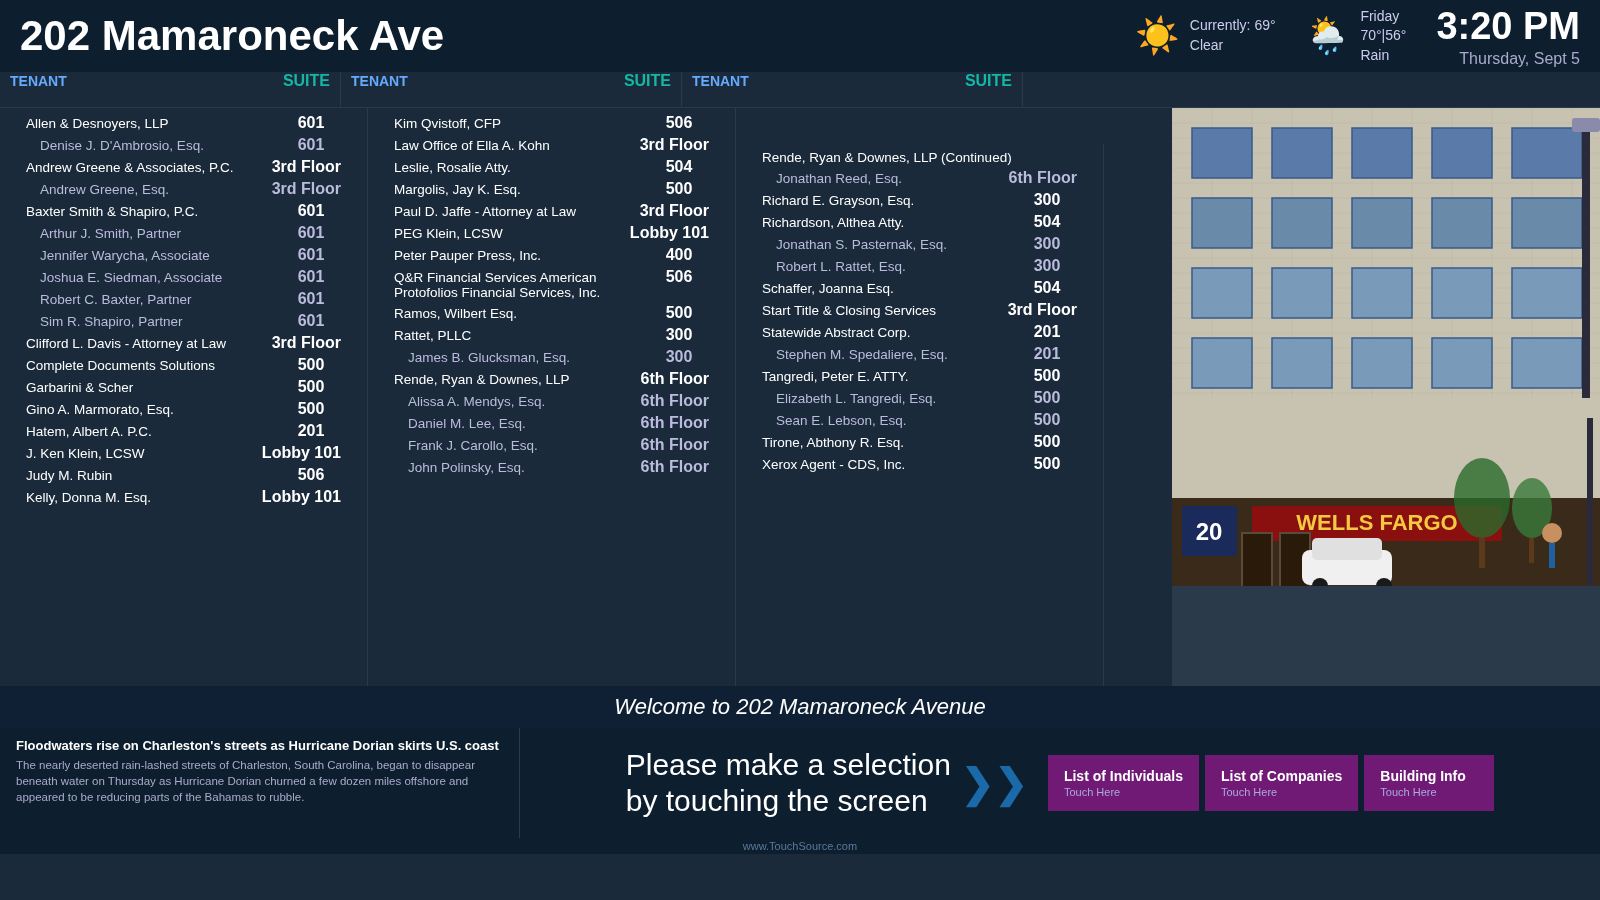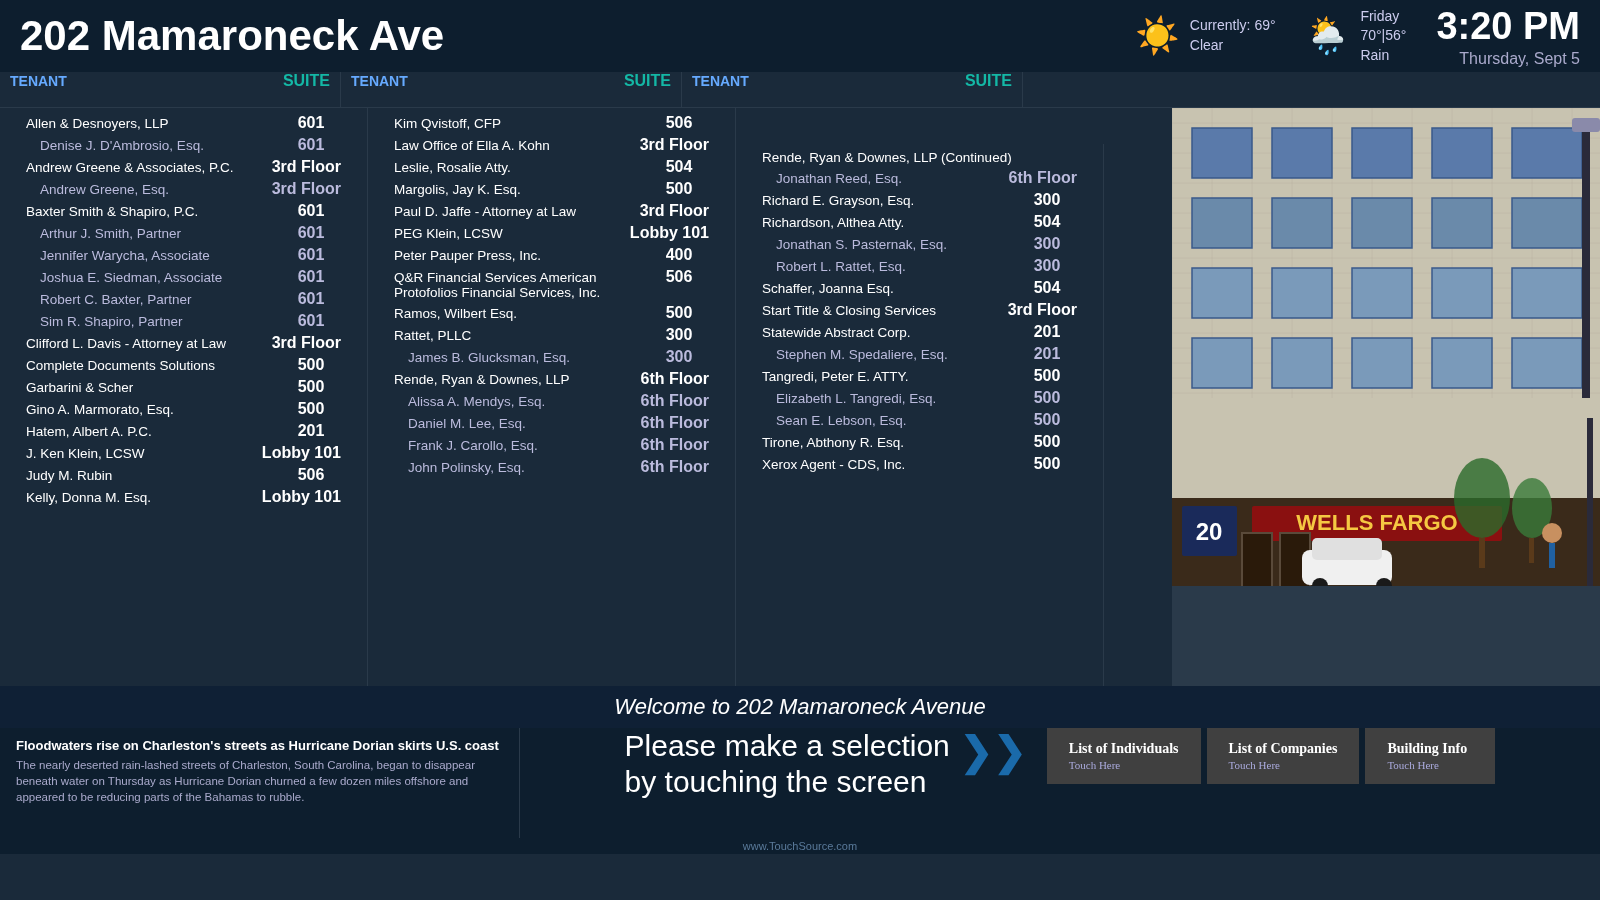--- a/index.html
+++ b/index.html
@@ -154,21 +154,21 @@
       margin-bottom: 4px;
     }
     #news-body {
       font-size: 11.5px;
       color: #aac;
       line-height: 1.4;
     }
     #cta-section {
       flex: 1;
       display: flex;
-      align-items: flex-start;
+      align-items: center;
       justify-content: center;
       gap: 0;
     }
     #cta-text {
       font-size: 30px;
       color: #fff;
       font-weight: 500;
       line-height: 1.2;
       margin-right: 10px;
     }
@@ -181,31 +181,30 @@
       font-size: 40px;
       color: #1a6aaa;
       font-weight: bold;
     }
     #touch-buttons {
       display: flex;
       gap: 6px;
       align-items: center;
     }
     .touch-btn {
-      background: #404040;
+      background: #701a75;
       border: none;
       color: #fff;
-      padding: 12px 22px;
+      padding: 12px 16px;
       cursor: pointer;
       font-size: 14px;
       font-weight: bold;
       line-height: 1.3;
       text-align: left;
       min-width: 130px;
-      font-family: Liberation Serif, serif;
     }
     .touch-btn .btn-sub {
       font-size: 11px;
       font-weight: normal;
       color: #aad;
     }
     #footer {
       background: #0d1e2e;
       text-align: center;
       font-size: 11px;

